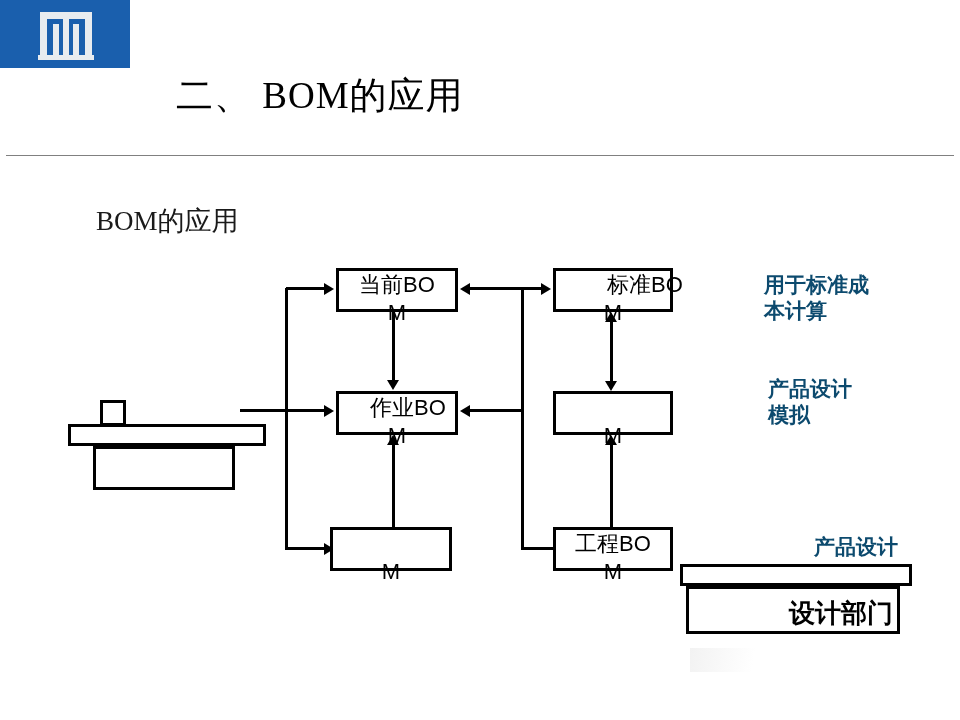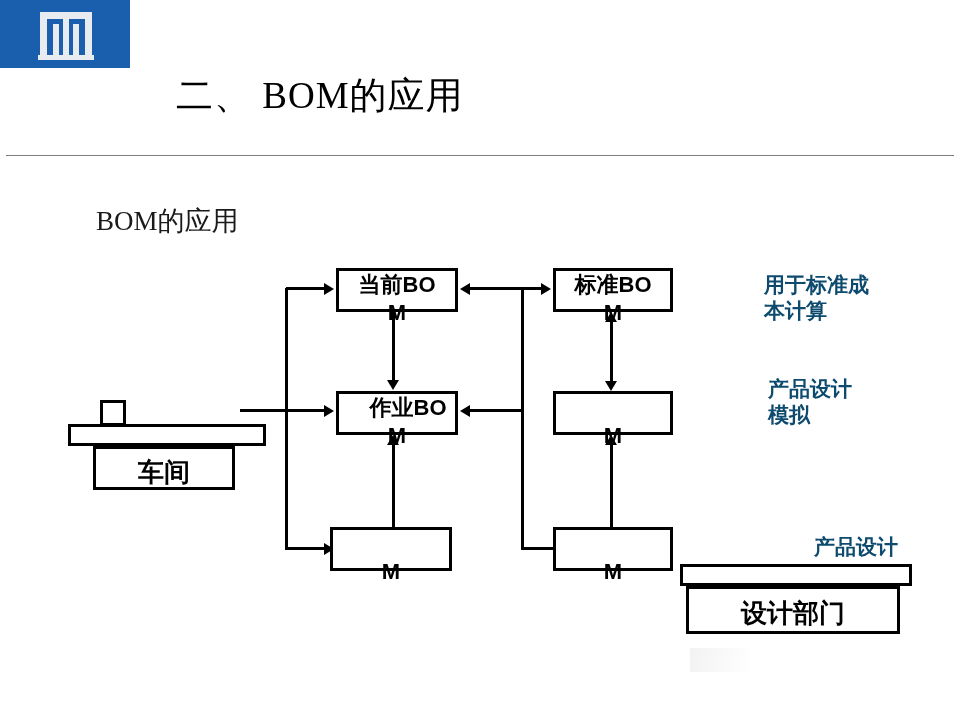--- a/index.html
+++ b/index.html
@@ -78,21 +78,21 @@
     background: #ffffff;
     box-sizing: border-box;
     z-index: 3;
   }
   .node-label {
     position: absolute;
     left: 0;
     width: 100%;
     text-align: center;
     font-family: "Liberation Sans", sans-serif;
-    font-weight: bold;
+    font-weight: normal;
     color: #000000;
     white-space: nowrap;
     z-index: 4;
   }
   
   .bom-label {
     font-size: 22px;
     line-height: 26px;
     top: 4px;
   }
@@ -215,21 +215,20 @@
 
   <div id="slide-title">二、  BOM的应用</div>
   <div id="title-rule"></div>
 
   <div id="subtitle">BOM的应用</div>
 
 
   <div class="plant-chimney" style="left:100px; top:400px; width:26px; height:26px;"></div>
   <div class="plant-roof" style="left:68px; top:424px; width:198px; height:22px;"></div>
   <div class="plant-body" style="left:93px; top:446px; width:142px; height:44px;"></div>
-  <div class="plant-text" style="left:93px; top:455px; width:142px;">车间</div>
 
   <div class="hline" style="left:240px; top:409px; width:48px;"></div>
 
   <div class="vline" style="left:285px; top:288px; height:262px;"></div>
 
   <div class="hline" style="left:286px; top:287px; width:38px;"></div>
   <div class="arrow arrow-right" style="left:324px; top:283px;"></div>
 
   <div class="hline" style="left:286px; top:409px; width:38px;"></div>
   <div class="arrow arrow-right" style="left:324px; top:405px;"></div>
@@ -248,27 +247,28 @@
   <div class="node-box" style="left:330px; top:527px; width:122px; height:44px;"></div>
   <div class="node-label bom-label" style="left:330px; top:559px; width:122px;">M</div>
 
   <div class="vline" style="left:392px; top:312px; height:68px;"></div>
   <div class="arrow arrow-down" style="left:387px; top:380px;"></div>
 
   <div class="vline" style="left:392px; top:445px; height:82px;"></div>
   <div class="arrow arrow-up" style="left:387px; top:435px;"></div>
 
   <div class="node-box" style="left:553px; top:268px; width:120px; height:44px;"></div>
-  <div class="node-label bom-label" style="left:553px; top:272px; width:120px;">标准BO</div>
+  <div class="node-label bom-label" style="left:553px; top:272px; width:120px;padding-left:32px;">标准BO</div>
   <div class="node-label bom-label" style="left:553px; top:300px; width:120px;">M</div>
 
   <div class="node-box" style="left:553px; top:391px; width:120px; height:44px;"></div>
   <div class="node-label bom-label" style="left:553px; top:423px; width:120px;">M</div>
 
   <div class="node-box" style="left:553px; top:527px; width:120px; height:44px;"></div>
+  <div class="node-label bom-label" style="left:553px; top:531px; width:120px;">工程BO</div>
   <div class="node-label bom-label" style="left:553px; top:559px; width:120px;">M</div>
 
   <div class="vline" style="left:610px; top:322px; height:60px;"></div>
   <div class="arrow arrow-up" style="left:605px; top:312px;"></div>
   <div class="arrow arrow-down" style="left:605px; top:381px;"></div>
 
   <div class="vline" style="left:610px; top:445px; height:82px;"></div>
   <div class="arrow arrow-up" style="left:605px; top:435px;"></div>
 
   <div class="vline" style="left:521px; top:288px; height:262px;"></div>
@@ -287,17 +287,17 @@
   <div class="anno" style="left:718px; top:272px; width:200px;">用于标准成
 本计算</div>
 
   <div class="anno" style="left:722px; top:376px; width:200px;">产品设计
 模拟</div>
 
   <div class="anno" style="left:768px; top:534px; width:200px;">产品设计</div>
 
   <div class="plant-roof" style="left:680px; top:564px; width:232px; height:22px;"></div>
   <div class="plant-body" style="left:686px; top:586px; width:214px; height:48px;"></div>
-  <div class="plant-text" style="left:686px; top:596px; width:214px;">设计部门</div>
+  <div class="plant-text" style="left:686px; top:596px; width:214px;padding-left:48px;">设计部门</div>
 
   <div id="bottom-artifact"></div>
 
 </div>
 
 </body></html>

